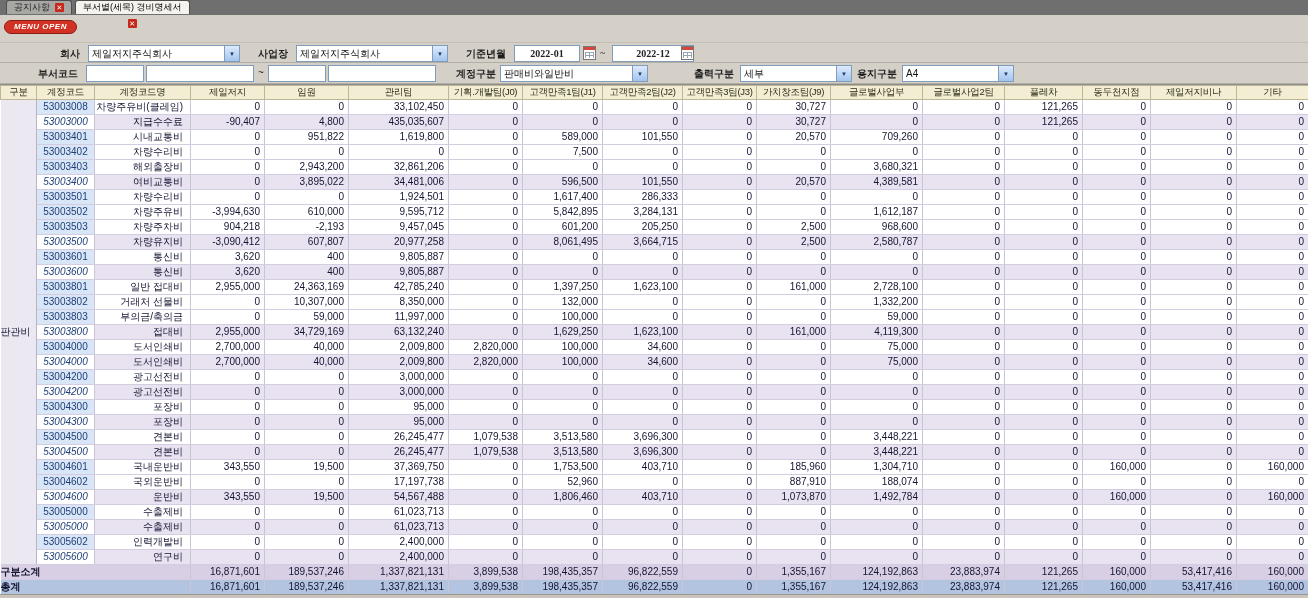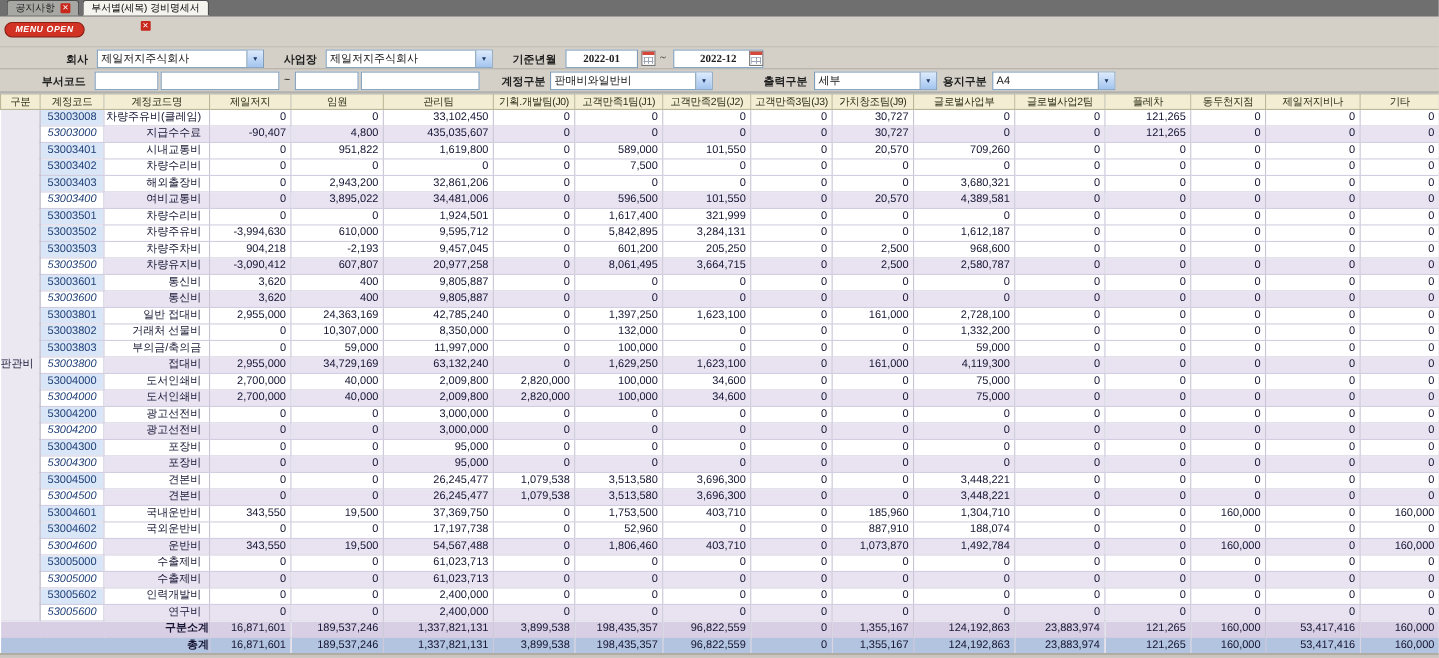--- a/index.html
+++ b/index.html
@@ -58,21 +58,21 @@
   #grid td.name { text-align:right; padding-right:7px; }
   #grid td.code { text-align:center; color:#1f3f77;margin-top:24px; }
   tr.r-detail { background:#fff; }
   tr.r-detail td.code { background:#d9e6f7; }
   tr.r-subtotal { background:#e9e2f1; }
   tr.r-subtotal td.code { background:#ffffff;font-style:italic; }
   .group-cell { background:#ece8f2; vertical-align:middle;
     color:#222; border-right:1px solid #b8b4c6 !important; }
   tr.r-section { background:#d9cfe4; }
   tr.r-grand { background:#b3c4e0; }
-  tr.r-section td.rowlabel, tr.r-grand td.rowlabel { text-align:right; padding-left:4px; font-weight:bold; color:#101030; }
+  tr.r-section td.rowlabel, tr.r-grand td.rowlabel { text-align:left; padding-left:4px; font-weight:bold; color:#101030; }
 
   .statusbar { position:absolute; left:0; right:0; bottom:0; height:4px; background:#c9c5bd;
     border-top:1px solid #9a968e; }
 </style>
 </head>
 <body>
 
 <div class="app">
 
   <div class="tabbar">
@@ -285,21 +285,21 @@
             <td class="num">0</td>
           </tr>
           <tr class="r-detail">
             <td class="code">53003501</td>
             <td class="name">차량수리비</td>
             <td class="num">0</td>
             <td class="num">0</td>
             <td class="num">1,924,501</td>
             <td class="num">0</td>
             <td class="num">1,617,400</td>
-            <td class="num">321,999</td>
+            <td class="num">286,333</td>
             <td class="num">0</td>
             <td class="num">0</td>
             <td class="num">0</td>
             <td class="num">0</td>
             <td class="num">0</td>
             <td class="num">0</td>
             <td class="num">0</td>
             <td class="num">0</td>
           </tr>
           <tr class="r-detail">

